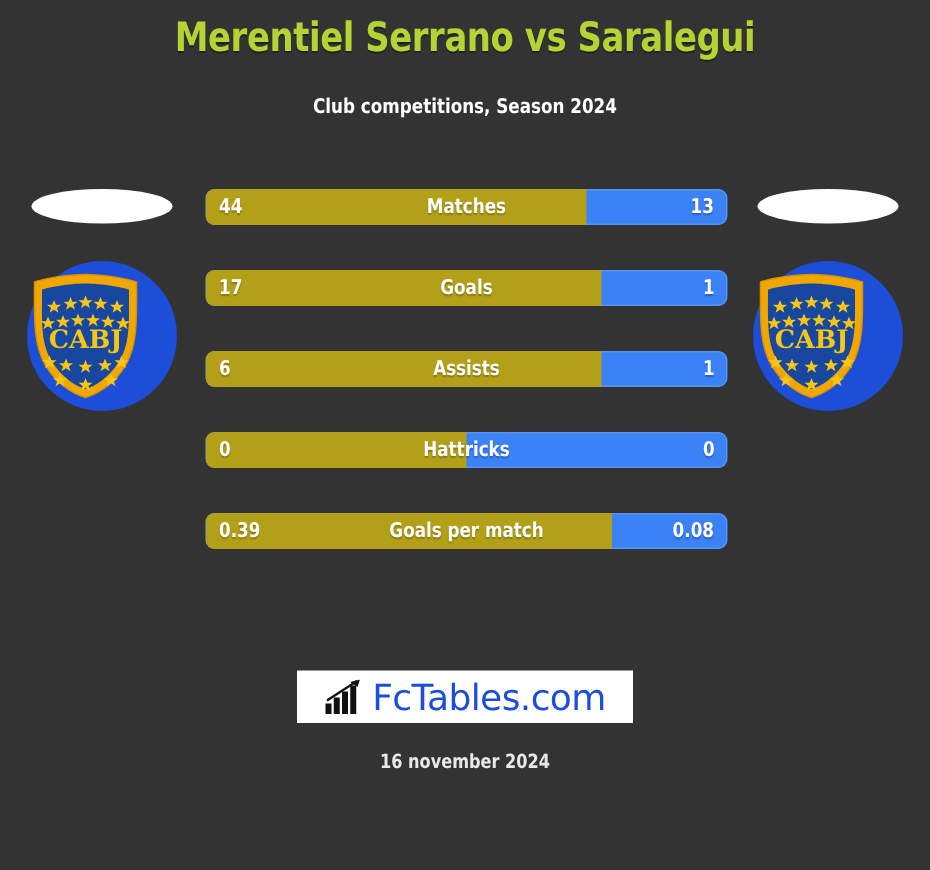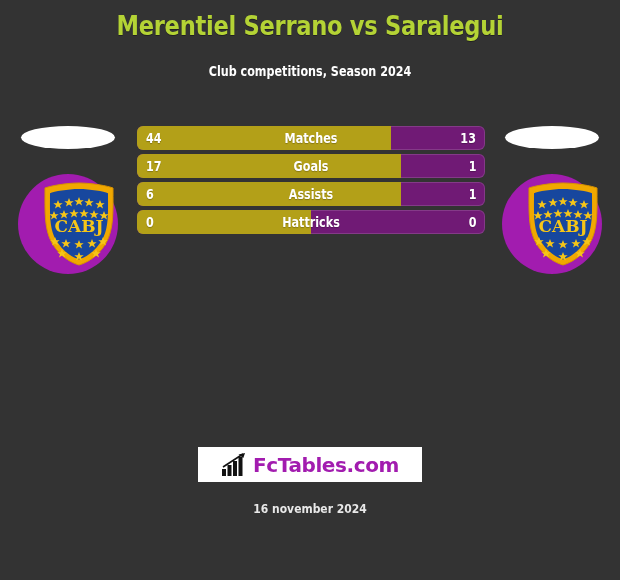--- a/index.html
+++ b/index.html
@@ -63,42 +63,42 @@
     height: 23px;
     background: #ffffff;
     border-radius: 50%;
   }
   .crest-circle {
     position: absolute;
     top: 54px;
     left: 10px;
     width: 100px;
     height: 100px;
-    background: #a21caf;
+    background: #1d4ed8;
     border-radius: 50%;
     display: flex;
     align-items: center;
-    justify-content: flex-end;
+    justify-content: flex-start;
   }
   .crest-svg { display: block; }
 
   
   .stats {
     position: absolute;
     top: 126px;
     left: 137px;
     width: 348px;
   }
   .stat-row {
     position: relative;
     height: 24px;
-    margin-bottom: 4px;
+    margin-bottom: 30px;
     border-radius: 6px;
     overflow: hidden;
-    background: #701a75;
+    background: #3b82f6;
     box-shadow: inset 0 0 0 1px rgba(255,255,255,0.14);
   }
   .stat-fill-home {
     position: absolute;
     left: 0; top: 0; bottom: 0;
     background: #b3a018;
   }
   .stat-home-val,
   .stat-away-val,
   .stat-label {
@@ -129,23 +129,23 @@
     width: 224px;
     height: 35px;
     background: #ffffff;
     display: flex;
     align-items: center;
     justify-content: center;
     gap: 6px;
   }
   .logo-icon { display: block; }
   .logo-text {
-    color: #a21caf;
-    font-size: 20px;
-    font-weight: bold;
+    color: #1d4ed8;
+    font-size: 24px;
+    font-weight: normal;
     letter-spacing: -0.4px;
     font-family: "DejaVu Sans", "Liberation Sans", sans-serif;
   }
 
   .footer-date {
     position: absolute;
     top: 501px;
     left: 0;
     width: 620px;
     text-align: center;
@@ -261,20 +261,26 @@
       <div class="stat-fill-home" style="width: 76%;"></div>
       <span class="stat-home-val">6</span>
       <span class="stat-label">Assists</span>
       <span class="stat-away-val">1</span>
     </div>
     <div class="stat-row">
       <div class="stat-fill-home" style="width: 50%;"></div>
       <span class="stat-home-val">0</span>
       <span class="stat-label">Hattricks</span>
       <span class="stat-away-val">0</span>
+    </div>
+    <div class="stat-row">
+      <div class="stat-fill-home" style="width: 78%;"></div>
+      <span class="stat-home-val">0.39</span>
+      <span class="stat-label">Goals per match</span>
+      <span class="stat-away-val">0.08</span>
     </div>
   </div>
 
 <div class="logo-box">
   <svg class="logo-icon" width="26" height="24" viewBox="0 0 26 24">
     <rect x="1" y="16" width="4" height="7" fill="#111111"></rect>
     <rect x="6.5" y="12" width="4" height="11" fill="#111111"></rect>
     <rect x="12" y="8" width="4" height="15" fill="#111111"></rect>
     <rect x="17.5" y="4" width="4" height="19" fill="#111111"></rect>
     <path d="M2 14 L22 1" stroke="#111111" stroke-width="1.6" fill="none"></path>

